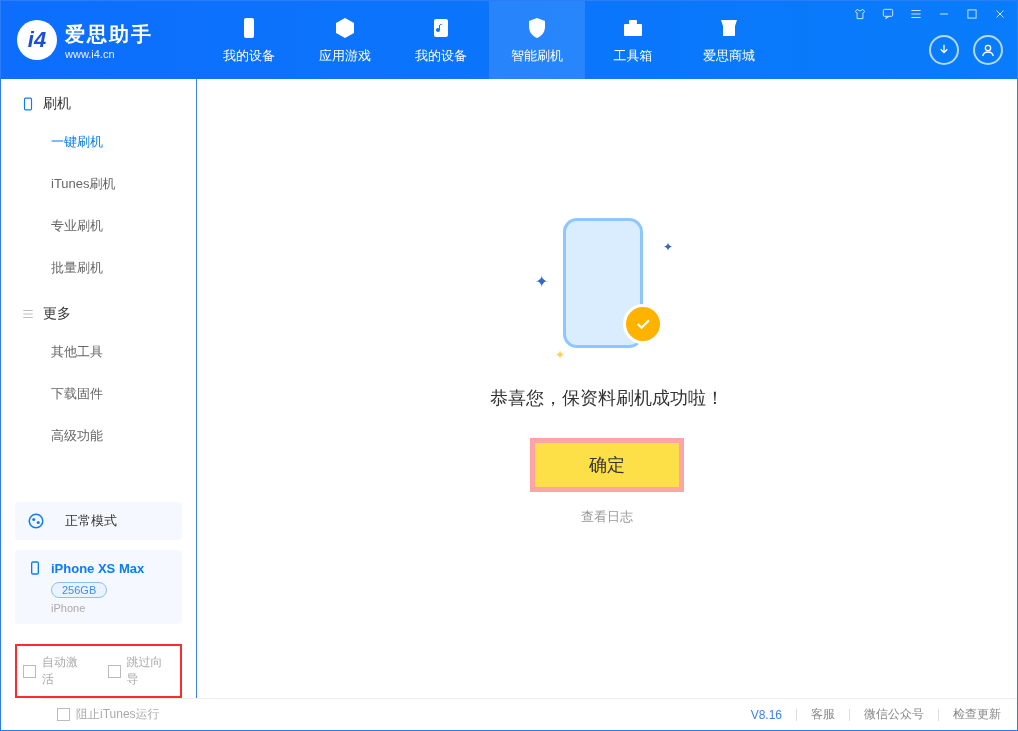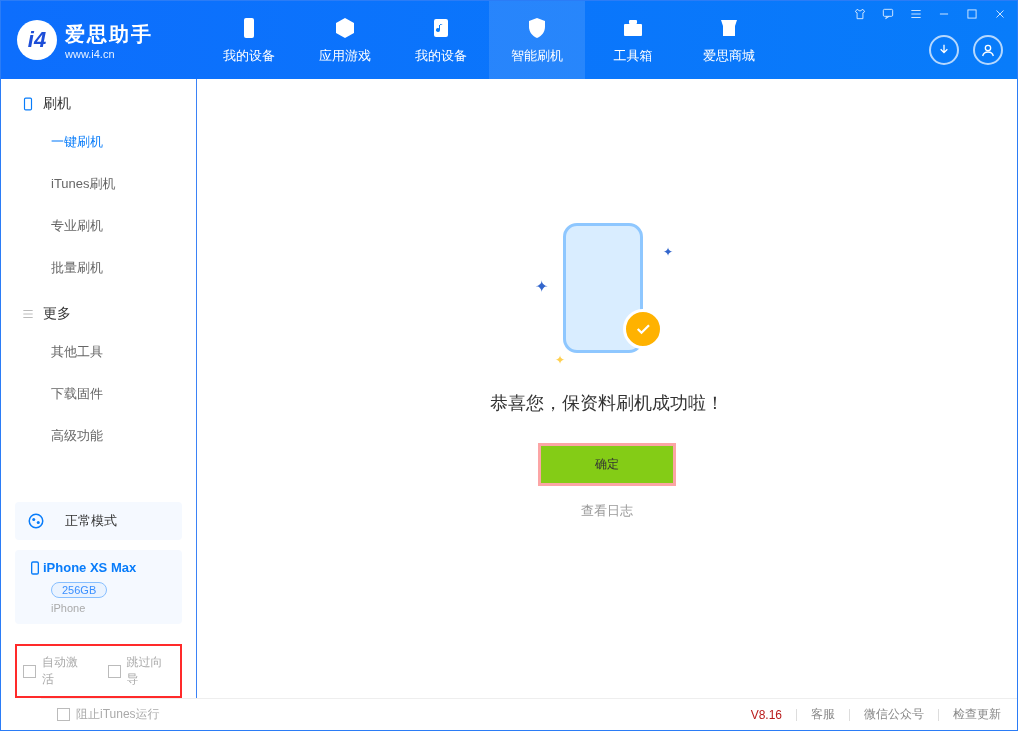--- a/index.html
+++ b/index.html
@@ -36,47 +36,47 @@
 .side-section-title { display: flex; align-items: center; gap: 8px; padding: 16px 20px 8px; color: #333; font-size: 14px; }
 .side-section-title svg { width: 14px; height: 14px; }
 .side-items { padding-left: 50px; }
 .side-item { padding: 12px 0; font-size: 13px; color: #666; cursor: pointer; }
 .side-item.active { color: #087cfa; }
 
 .side-bottom { margin-top: auto; padding: 0 14px 10px; }
 .mode-card { background: #f5f9ff; border-radius: 4px; padding: 10px 12px; display:flex; align-items:center; gap:20px; font-size:13px; color:#333; margin-bottom:10px;}
 .mode-card svg{width:18px;height:18px;}
 .device-card { background: #f5f9ff; border-radius: 4px; padding: 10px 12px; font-size: 13px; }
-.device-card .dev-top{display:flex;gap:0;color:#087cfa;font-weight:bold;}
+.device-card .dev-top{display:flex;align-items:center;gap:8px;color:#087cfa;font-weight:bold;}
 .device-card .dev-top svg{width:16px;height:16px;}
 .storage-badge{display:inline-block;border:1px solid #87bfff;color:#3a8fff;border-radius:10px;padding:1px 10px;font-size:11px;margin:6px 0 4px 24px;background:#eaf3ff;}
 .dev-type{color:#aaa;font-size:11px;margin-left:24px;}
 
 .highlight-box{border:2px solid #ff2a2a;margin:10px 14px 0;padding:8px 6px;display:flex;gap:18px;}
 .chk{display:flex;align-items:center;gap:6px;font-size:12px;color:#aaa;}
 .chk-box{width:13px;height:13px;border:1px solid #bbb;flex-shrink:0;}
 
 
 .main { flex: 1; display: flex; flex-direction: column; align-items: center; justify-content: center; padding-bottom: 40px; }
 .illus { position: relative; width: 120px; height: 150px; margin-bottom: 24px; }
 .phone-shape{position:absolute;left:16px;top:6px;width:80px;height:130px;border:3px solid #8ec7ff;border-radius:14px;background:#d9edff;}
 .badge-circle{position:absolute;right:4px;bottom:18px;width:40px;height:40px;background:#ffb200;border-radius:50%;display:flex;align-items:center;justify-content:center;border:3px solid #fff;}
 .badge-circle svg{width:18px;height:18px;stroke:#fff;stroke-width:3;fill:none;}
 .sparkle{position:absolute;font-size:16px;color:#36c;} .s1{left:-12px;top:60px;} .s2{right:-6px;top:28px;font-size:12px;} .s3{left:8px;bottom:0;color:#ffd050;font-size:12px;}
 .success-text{font-size:18px;color:#333;margin-bottom:28px;}
-.ok-btn{border:3px solid #fca5a5;background:#84cc16;padding:10px 54px;font-size:12px;color:#333;cursor:pointer;margin-bottom:16px;}
+.ok-btn{border:5px solid #fca5a5;background:#fde047;padding:10px 54px;font-size:18px;color:#333;cursor:pointer;margin-bottom:16px;}
 .log-link{font-size:13px;color:#999;cursor:pointer;}
 
 
 .footer{position:absolute;bottom:0;left:0;right:0;height:32px;border-top:1px solid #eee;display:flex;align-items:center;padding:0 16px;font-size:12px;color:#aaa;margin-left:40px;}
 .footer .chk{color:#aaa;}
 .footer-right{margin-left:auto;display:flex;align-items:center;gap:14px;}
 .footer-right .sep{width:1px;height:12px;background:#ddd;}
 .footer-right a{color:#888;cursor:pointer;}
-.ver{color:#b91c1c;text-align:center;}
+.ver{color:#3b82f6;text-align:center;}
 </style>
 </head>
 <body>
 
 <div class="header">
   <div class="logo-area">
     <div class="logo-circle">
         <span>i4</span>
       </div>
     <div class="logo-text">

